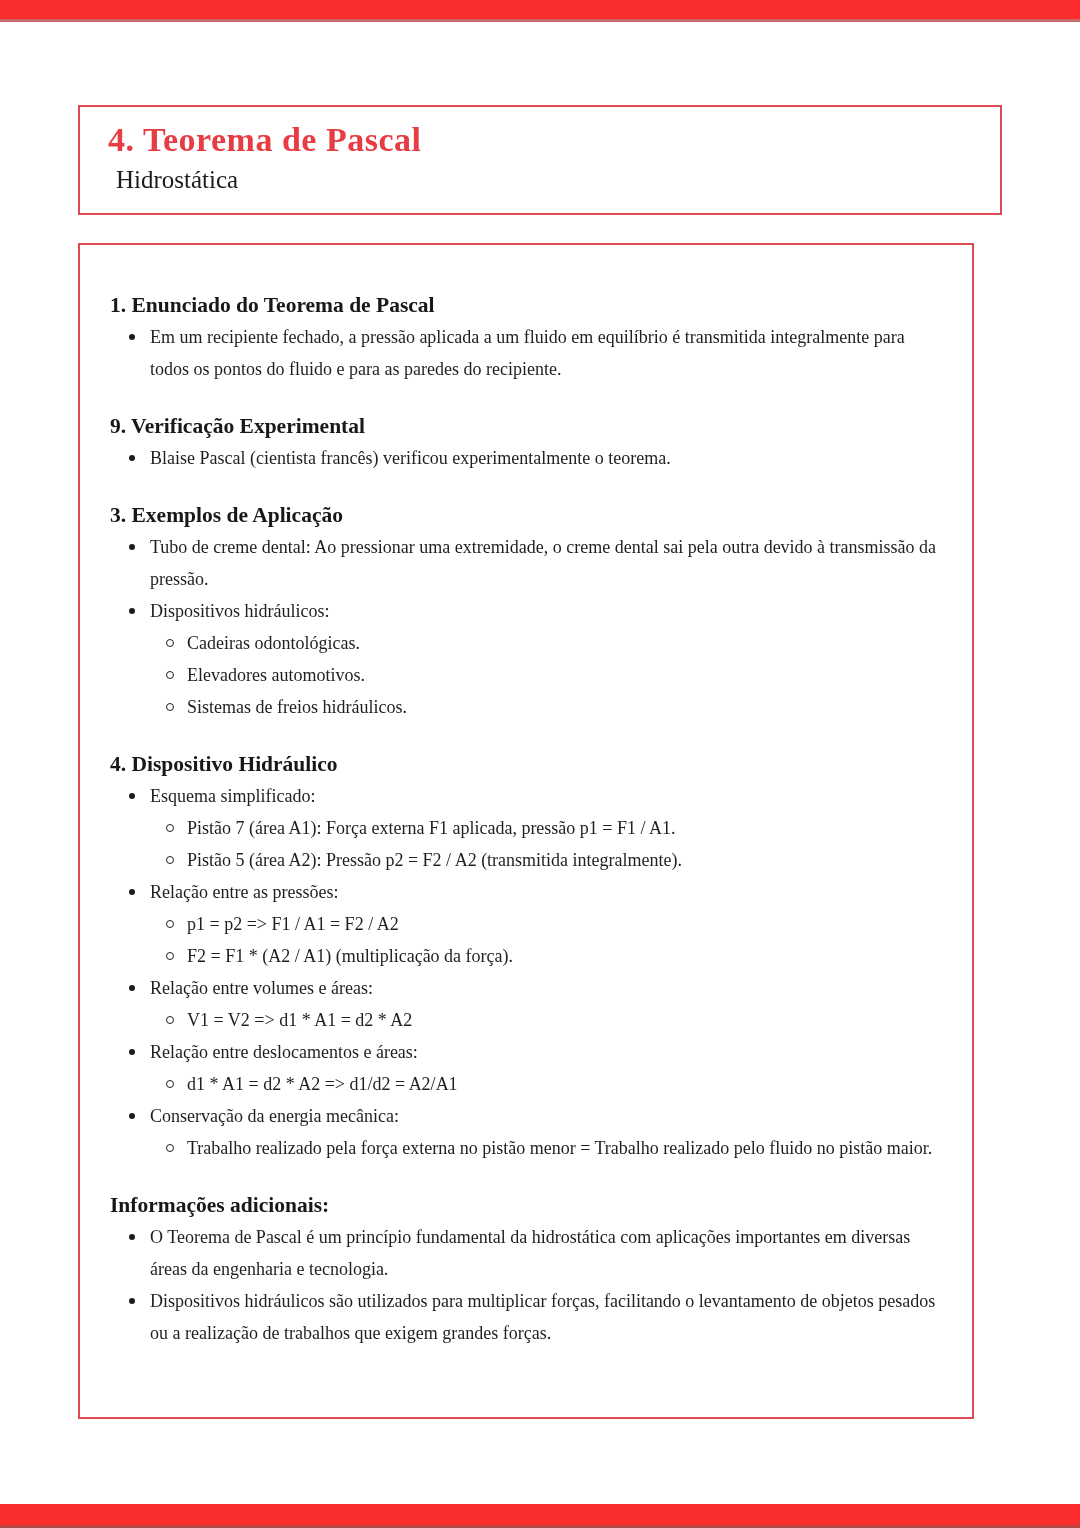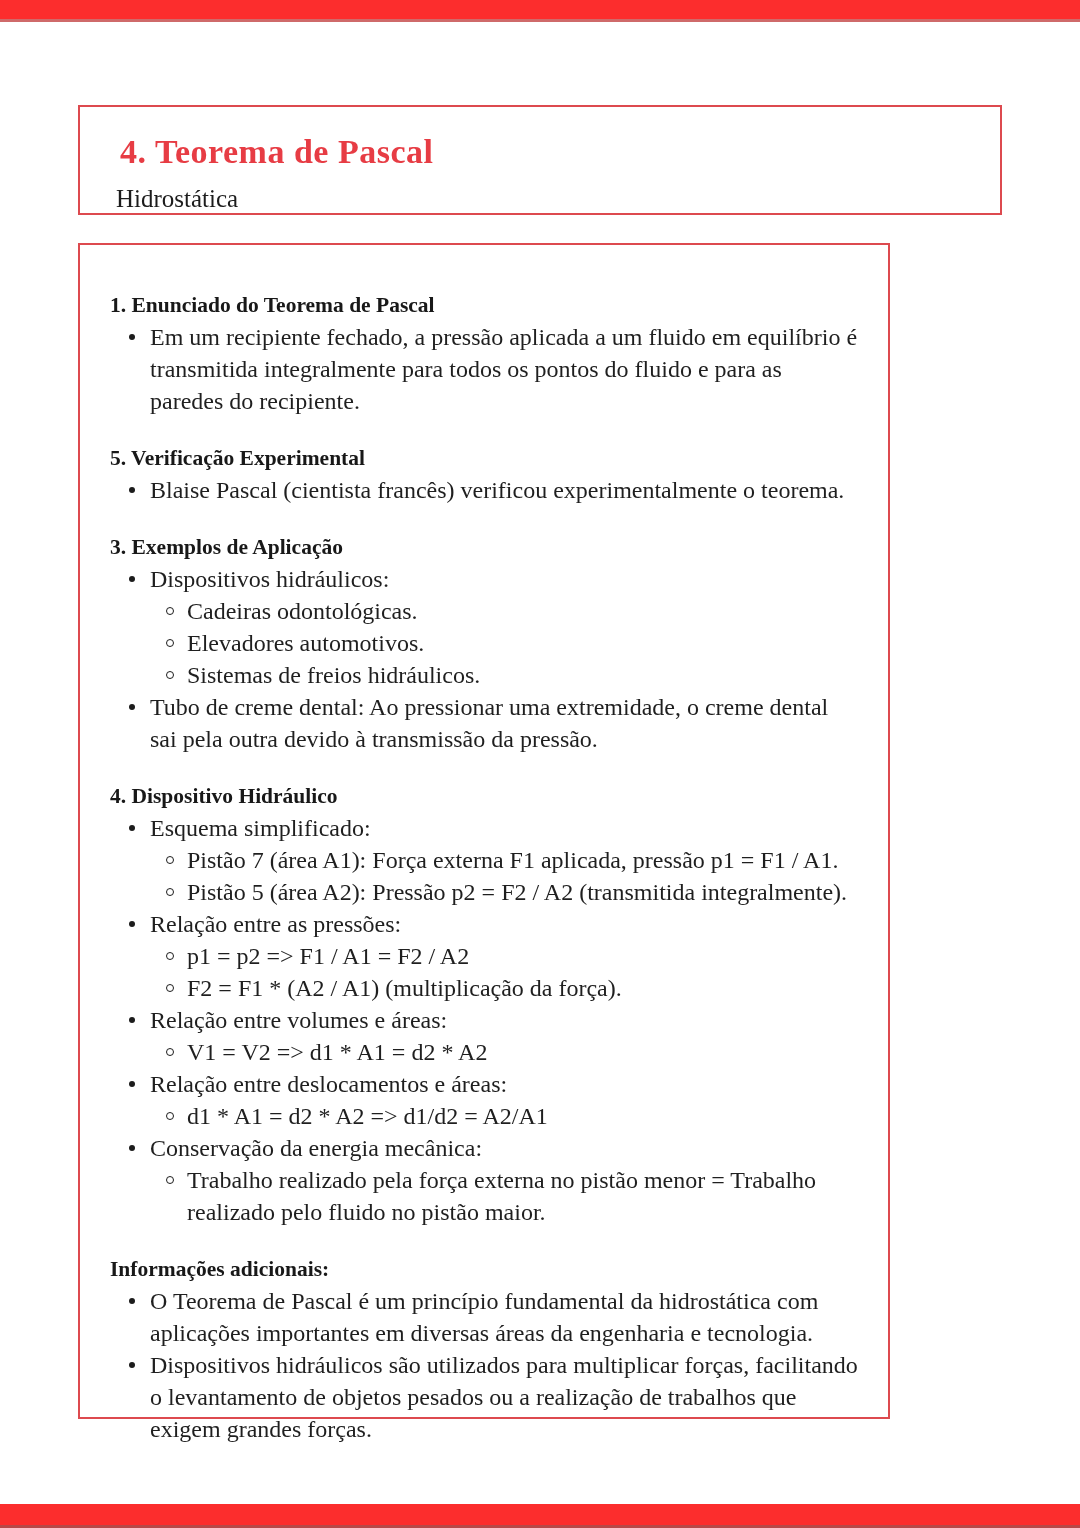--- a/index.html
+++ b/index.html
@@ -37,41 +37,41 @@
     left: 78px;
     top: 105px;
     width: 924px;
     height: 110px;
     border: 2px solid var(--border-red, #dd4a4f);
     padding: 13px 28px;
     background: #ffffff;
   }
 
   .page-title {
-    margin: 12px;
+    margin: 0;
     font-size: 34px;
     line-height: 40px;
     font-weight: bold;
     color: var(--title-red, #e73c44);
     letter-spacing: 0.5px;
   }
 
   .page-subtitle {
     margin: 5px 0 0 8px;
     font-size: 25px;
     line-height: 30px;
     font-weight: normal;
     color: #1c1c1c;
   }
 
   .content-box {
     position: absolute;
     left: 78px;
     top: 243px;
-    width: 812px;
+    width: 896px;
     height: 1176px;
     border: 2px solid var(--border-red, #dd4a4f);
     padding: 44px 30px 0 30px;
     background: #ffffff;
   }
 
   .section + .section { margin-top: 25px; }
 
   .section-heading {
     margin: 0;
@@ -87,21 +87,21 @@
     padding: 0 0 0 40px;
   }
   ul.sub-list {
     list-style: none;
     margin: 0;
     padding: 0 0 0 37px;
   }
 
   li {
     position: relative;
-    font-size: 24px;
+    font-size: 18px;
     line-height: 32px;
     color: #1f1f1f;
   }
 
   li.l1 > .bullet-dot {
     position: absolute;
     left: -21px;
     top: 13px;
     width: 6px;
     height: 6px;
@@ -132,34 +132,34 @@
 
 <div class="content-box">
   <div id="sections-root">
       <div class="section">
         <p class="section-heading">1. Enunciado do Teorema de Pascal</p>
         <ul class="l1-list">
           <li class="l1"><span class="bullet-dot"></span><span class="li-text">Em um recipiente fechado, a pressão aplicada a um fluido em equilíbrio é transmitida integralmente para todos os pontos do fluido e para as paredes do recipiente.</span></li>
         </ul>
       </div>
       <div class="section">
-        <p class="section-heading">5. Verificação Experimental</p>
+        <p class="section-heading">9. Verificação Experimental</p>
         <ul class="l1-list">
           <li class="l1"><span class="bullet-dot"></span><span class="li-text">Blaise Pascal (cientista francês) verificou experimentalmente o teorema.</span></li>
         </ul>
       </div>
       <div class="section">
         <p class="section-heading">3. Exemplos de Aplicação</p>
         <ul class="l1-list">
+          <li class="l1"><span class="bullet-dot"></span><span class="li-text">Tubo de creme dental: Ao pressionar uma extremidade, o creme dental sai pela outra devido à transmissão da pressão.</span></li>
           <li class="l1"><span class="bullet-dot"></span><span class="li-text">Dispositivos hidráulicos:</span><ul class="sub-list">
               <li class="l2"><span class="bullet-circle"></span><span class="li-text">Cadeiras odontológicas.</span></li>
               <li class="l2"><span class="bullet-circle"></span><span class="li-text">Elevadores automotivos.</span></li>
               <li class="l2"><span class="bullet-circle"></span><span class="li-text">Sistemas de freios hidráulicos.</span></li>
             </ul></li>
-          <li class="l1"><span class="bullet-dot"></span><span class="li-text">Tubo de creme dental: Ao pressionar uma extremidade, o creme dental sai pela outra devido à transmissão da pressão.</span></li>
         </ul>
       </div>
       <div class="section">
         <p class="section-heading">4. Dispositivo Hidráulico</p>
         <ul class="l1-list">
           <li class="l1"><span class="bullet-dot"></span><span class="li-text">Esquema simplificado:</span><ul class="sub-list">
               <li class="l2"><span class="bullet-circle"></span><span class="li-text">Pistão 7 (área A1): Força externa F1 aplicada, pressão p1 = F1 / A1.</span></li>
               <li class="l2"><span class="bullet-circle"></span><span class="li-text">Pistão 5 (área A2): Pressão p2 = F2 / A2 (transmitida integralmente).</span></li>
             </ul></li>
           <li class="l1"><span class="bullet-dot"></span><span class="li-text">Relação entre as pressões:</span><ul class="sub-list">

